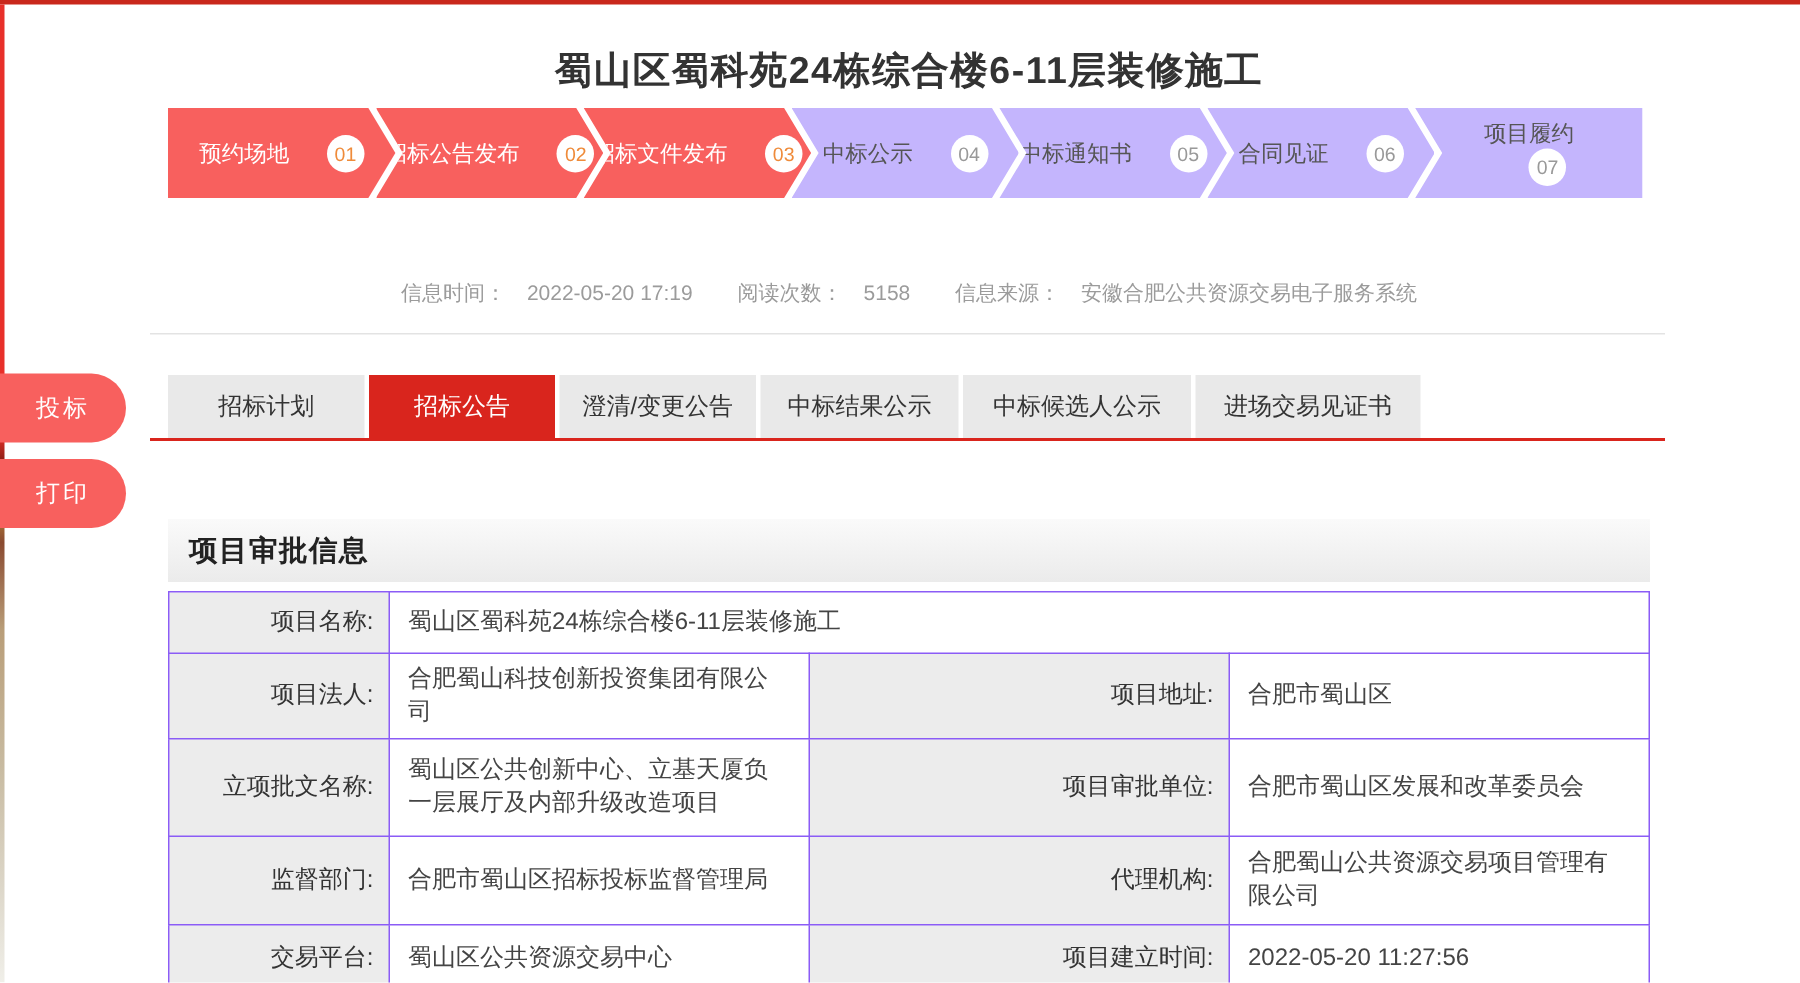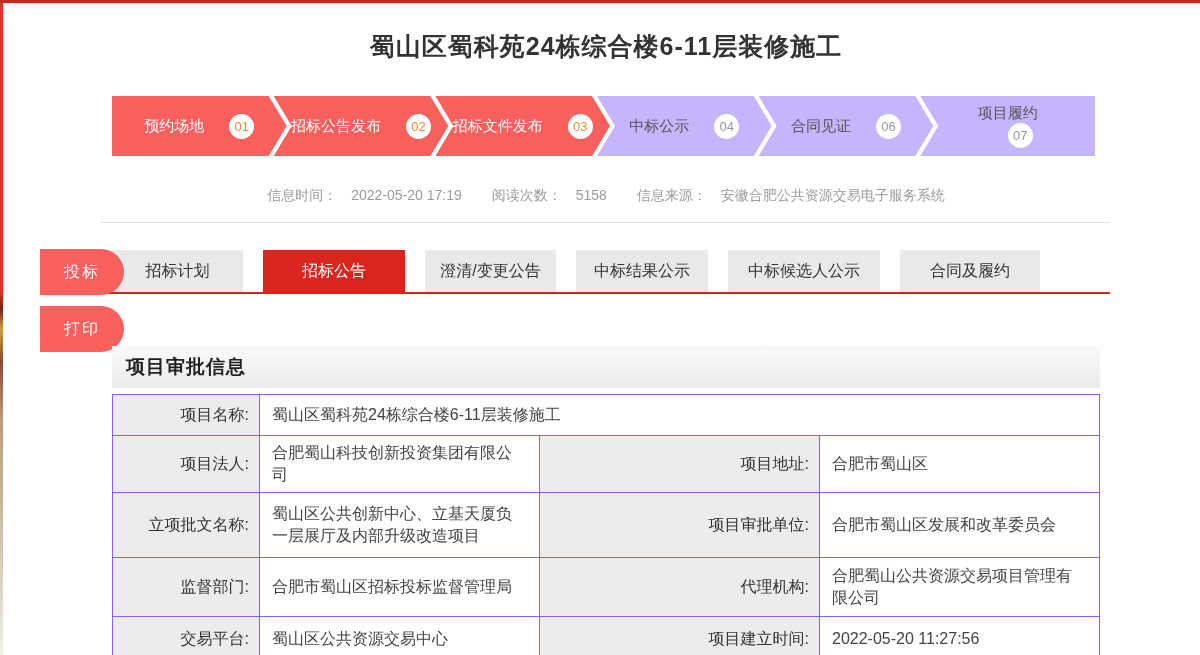--- a/index.html
+++ b/index.html
@@ -12,53 +12,53 @@
   
   .top-border{position:absolute;top:0;left:0;width:1200px;height:3px;background:#c9281c;}
   .left-strip{position:absolute;top:3px;left:0;width:3px;height:652px;
     background:linear-gradient(180deg,#e8302a 0%,#e8302a 44%,#7e1d12 47%,#caa23c 50%,#8a4a30 55%,#b99e79 64%,#c8bba1 78%,#dcd6c8 90%,#f0efe9 100%);}
 
   
   .page-title{position:absolute;top:30px;left:112px;width:988px;text-align:center;
     font-size:25px;font-weight:bold;color:#333;letter-spacing:1px;}
 
   
-  .stepbar{position:absolute;top:96px;left:112px;width:983px;height:60px;display:flex;text-align:center;}
+  .stepbar{position:absolute;top:72px;left:112px;width:983px;height:60px;display:flex;text-align:center;}
   .step{flex:1;height:60px;display:flex;align-items:center;justify-content:center;
     background:#c4b5fd;color:#555;font-size:15px;}
   .step{clip-path:polygon(0 0,calc(100% - 18px) 0,100% 50%,calc(100% - 18px) 100%,0 100%);}
   .step + .step{margin-left:-13px;clip-path:polygon(0 0,calc(100% - 18px) 0,100% 50%,calc(100% - 18px) 100%,0 100%,18px 50%);}
   .step:last-child{clip-path:polygon(0 0,100% 0,100% 100%,0 100%,18px 50%);flex-direction:column;}
   .step.active{background:#f8605e;color:#ffffff;}
   .step-num{width:25px;height:25px;border-radius:50%;background:#ffffff;margin-left:25px;
     display:flex;align-items:center;justify-content:center;font-size:13px;color:#999;}
   .step.active .step-num{color:#ef8b3a;}
 
   
   .meta{position:absolute;top:187px;left:112px;width:988px;text-align:center;
     font-size:14px;color:#9b9b9b;white-space:nowrap;}
   .meta .m-label{margin-left:26px;}
   .meta .m-label:first-child{margin-left:0;}
   .meta .m-value{margin-left:14px;}
 
   .divider{position:absolute;top:222px;left:100px;width:1010px;height:1px;background:#e3e3e3;}
 
   
-  .tabs{position:absolute;top:250px;left:112px;height:42px;display:flex;gap:20px;}
+  .tabs{position:absolute;top:250px;left:112px;height:42px;display:flex;gap:3px;}
   .tab{height:42px;display:flex;align-items:center;justify-content:center;
     background:#e9e9e9;color:#333;font-size:16px;cursor:pointer;}
   .tab.active{background:#d9251d;color:#ffffff;}
-  .t1{width:131px}.t2{width:142px}.t3{width:131px}.t4{width:152px}
+  .t1{width:131px}.t2{width:124px}.t3{width:131px}.t4{width:152px}
   .t5{width:132px}.t6{width:150px}.t7{width:140px}
   .tab-underline{position:absolute;top:292px;left:100px;width:1010px;height:2px;background:#d9251d;}
 
   
   .ribbon{position:absolute;left:0;width:84px;height:46px;background:#f8605e;color:#fff;
     font-size:16px;display:flex;align-items:center;justify-content:center;
-    border-radius:0 23px 23px 0;cursor:pointer;letter-spacing:2px;margin-left:40px;}
+    border-radius:0 23px 23px 0;cursor:pointer;letter-spacing:2px;}
   .ribbon-bid{top:249px;}
   .ribbon-print{top:306px;}
 
   
   .section-bar{position:absolute;top:346px;left:112px;width:988px;height:42px;
     background:linear-gradient(180deg,#fafafa,#ebebeb);display:flex;align-items:center;}
   .section-bar span{font-size:19px;font-weight:bold;color:#222;padding-left:14px;letter-spacing:1px;}
 
   
   .info-table{position:absolute;top:394px;left:112px;width:988px;border-collapse:collapse;
@@ -92,20 +92,24 @@
   </div>
   <div class="step active">
     <span>招标文件发布</span>
     <span class="step-num">03</span>
   </div>
   <div class="step">
     <span>中标公示</span>
     <span class="step-num">04</span>
   </div>
   <div class="step">
+    <span>中标通知书</span>
+    <span class="step-num">05</span>
+  </div>
+  <div class="step">
     <span>合同见证</span>
     <span class="step-num">06</span>
   </div>
   <div class="step">
     <span>项目履约</span>
     <span class="step-num">07</span>
   </div>
 </div>
 
 <div class="meta">
@@ -115,21 +119,21 @@
 </div>
 
 <div class="divider"></div>
 
 <div class="tabs">
   <div class="tab t1">招标计划</div>
   <div class="tab t2 active">招标公告</div>
   <div class="tab t3">澄清/变更公告</div>
   <div class="tab t5">中标结果公示</div>
   <div class="tab t4">中标候选人公示</div>
-  <div class="tab t7">合同及履约</div>
+  <div class="tab t6">进场交易见证书</div>
 </div>
 <div class="tab-underline"></div>
 
 <div class="ribbon ribbon-bid">投标</div>
 <div class="ribbon ribbon-print">打印</div>
 
 <div class="section-bar">
   <span>项目审批信息</span>
 </div>
 

